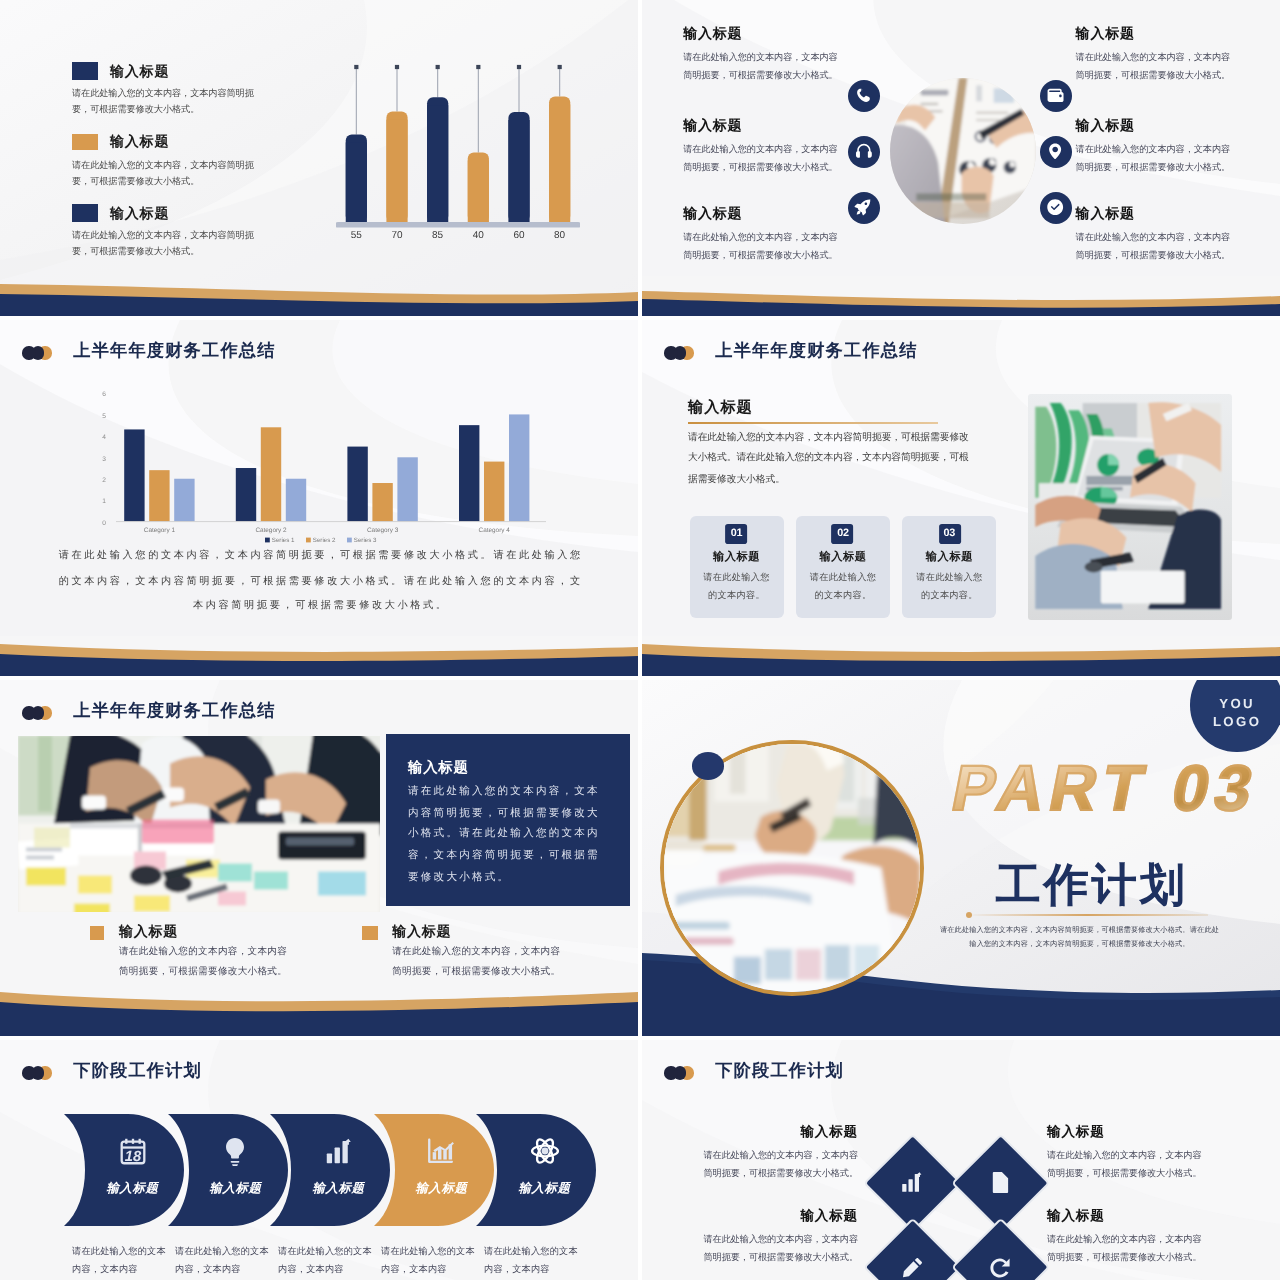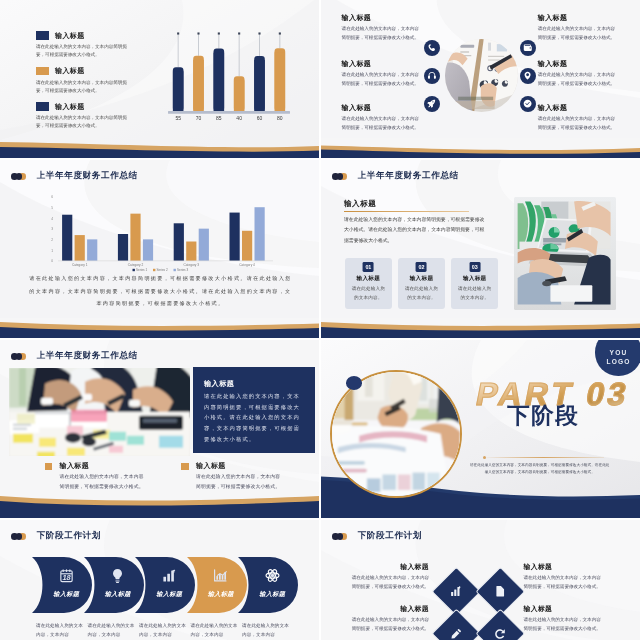--- a/index.html
+++ b/index.html
@@ -596,21 +596,21 @@
       <rect x="83" y="104" width="13" height="18" fill="#7fa6c4" opacity=".45"></rect>
       <rect x="98" y="104" width="13" height="18" fill="#a9c9dd" opacity=".45"></rect>
       <ellipse cx="8" cy="58" rx="12" ry="6" fill="#fcfcfb"></ellipse>
       <rect x="0" y="50" width="20" height="5" fill="#e9e4d9"></rect>
       <rect x="20" y="52" width="17" height="3.6" rx="1.8" fill="#ddc08a"></rect>
       </g>
     </svg>
       </div>
   <div class="s6-dot"></div>
   <div class="s6-part">PART 03</div>
-  <div class="s6-t1">下阶段</div>
+  <div class="s6-t2">工作计划</div>
   <div class="s6-div"></div>
   <div class="s6-dv"></div>
   <div class="s6-cap">请在此处输入您的文本内容，文本内容简明扼要，可根据需要修改大小格式。请在此处输入您的文本内容，文本内容简明扼要，可根据需要修改大小格式。</div>
 </div>
 
 <div class="slide s-r3 s-c0">
   <svg class="bgwave" viewBox="0 0 319 178" preserveAspectRatio="none">
     <rect width="319" height="178" fill="#f6f6f7"></rect>
     <path d="M0,0 L110,0 C78,70 180,124 319,134 L319,178 L0,178 Z" fill="#fcfcfd" opacity=".5"></path>
     <path d="M0,36 C96,90 216,128 319,144 L319,178 L0,178 Z" fill="#f0f0f2" opacity=".32"></path>

